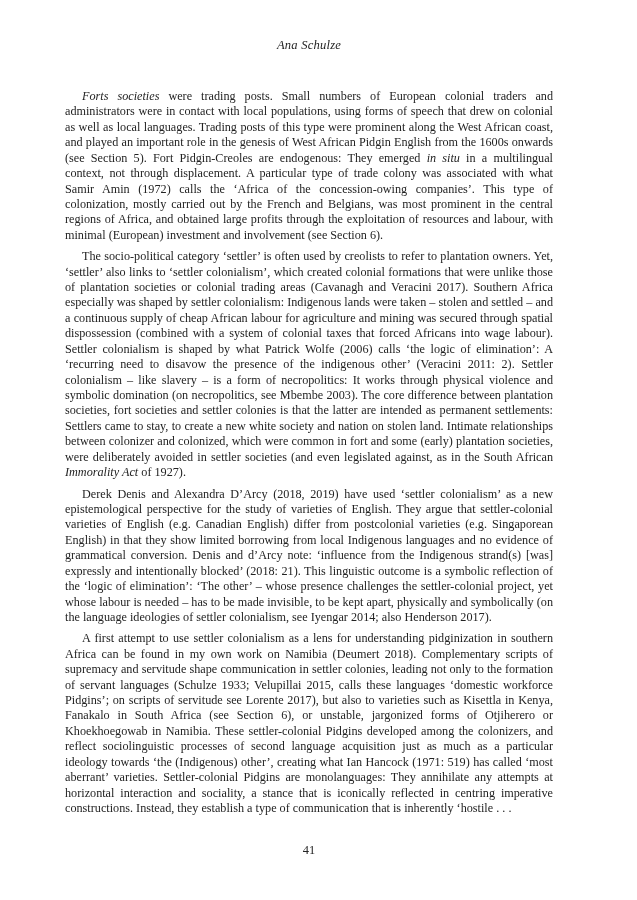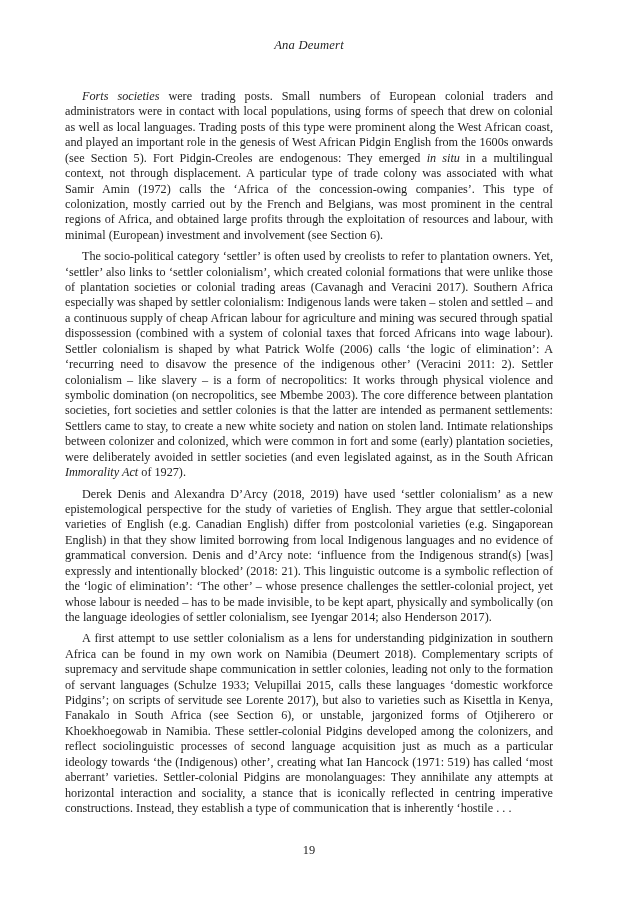--- a/index.html
+++ b/index.html
@@ -46,23 +46,23 @@
     left: 59px;
     width: 500px;
     text-align: center;
     font-size: 12.4px;
   }
 </style>
 </head>
 <body>
 
 <div class="page">
-  <div class="running-head">Ana Deumert</div>
+  <div class="running-head">Ana Schulze</div>
 
   <div class="body-text">
       <p><em>Forts societies</em> were trading posts. Small numbers of European colonial traders and administrators were in contact with local populations, using forms of speech that drew on colonial as well as local languages. Trading posts of this type were prominent along the West African coast, and played an important role in the genesis of West African Pidgin English from the 1600s onwards (see Section 5). Fort Pidgin-Creoles are endogenous: They emerged <em>in situ</em> in a multilingual context, not through displacement. A particular type of trade colony was associated with what Samir Amin (1972) calls the ‘Africa of the concession-owing companies’. This type of colonization, mostly carried out by the French and Belgians, was most prominent in the central regions of Africa, and obtained large profits through the exploitation of resources and labour, with minimal (European) investment and involvement (see Section 6).</p>
       <p>The socio-political category ‘settler’ is often used by creolists to refer to plantation owners. Yet, ‘settler’ also links to ‘settler colonialism’, which created colonial formations that were unlike those of plantation societies or colonial trading areas (Cavanagh and Veracini 2017). Southern Africa especially was shaped by settler colonialism: Indigenous lands were taken – stolen and settled – and a continuous supply of cheap African labour for agriculture and mining was secured through spatial dispossession (combined with a system of colonial taxes that forced Africans into wage labour). Settler colonialism is shaped by what Patrick Wolfe (2006) calls ‘the logic of elimination’: A ‘recurring need to disavow the presence of the indigenous other’ (Veracini 2011: 2). Settler colonialism – like slavery – is a form of necropolitics: It works through physical violence and symbolic domination (on necropolitics, see Mbembe 2003). The core difference between plantation societies, fort societies and settler colonies is that the latter are intended as permanent settlements: Settlers came to stay, to create a new white society and nation on stolen land. Intimate relationships between colonizer and colonized, which were common in fort and some (early) plantation societies, were deliberately avoided in settler societies (and even legislated against, as in the South African <em>Immorality Act</em> of 1927).</p>
       <p>Derek Denis and Alexandra D’Arcy (2018, 2019) have used ‘settler colonialism’ as a new epistemological perspective for the study of varieties of English. They argue that settler-colonial varieties of English (e.g. Canadian English) differ from postcolonial varieties (e.g. Singaporean English) in that they show limited borrowing from local Indigenous languages and no evidence of grammatical conversion. Denis and d’Arcy note: ‘influence from the Indigenous strand(s) [was] expressly and intentionally blocked’ (2018: 21). This linguistic outcome is a symbolic reflection of the ‘logic of elimination’: ‘The other’ – whose presence challenges the settler-colonial project, yet whose labour is needed – has to be made invisible, to be kept apart, physically and symbolically (on the language ideologies of settler colonialism, see Iyengar 2014; also Henderson 2017).</p>
       <p>A first attempt to use settler colonialism as a lens for understanding pidginization in southern Africa can be found in my own work on Namibia (Deumert 2018). Complementary scripts of supremacy and servitude shape communication in settler colonies, leading not only to the formation of servant languages (Schulze 1933; Velupillai 2015, calls these languages ‘domestic workforce Pidgins’; on scripts of servitude see Lorente 2017), but also to varieties such as Kisettla in Kenya, Fanakalo in South Africa (see Section 6), or unstable, jargonized forms of Otjiherero or Khoekhoegowab in Namibia. These settler-colonial Pidgins developed among the colonizers, and reflect sociolinguistic processes of second language acquisition just as much as a particular ideology towards ‘the (Indigenous) other’, creating what Ian Hancock (1971: 519) has called ‘most aberrant’ varieties. Settler-colonial Pidgins are monolanguages: They annihilate any attempts at horizontal interaction and sociality, a stance that is iconically reflected in centring imperative constructions. Instead, they establish a type of communication that is inherently ‘hostile . . .</p>
     </div>
 
-  <div class="page-number">19</div>
+  <div class="page-number">41</div>
 </div>
 
 </body></html>

